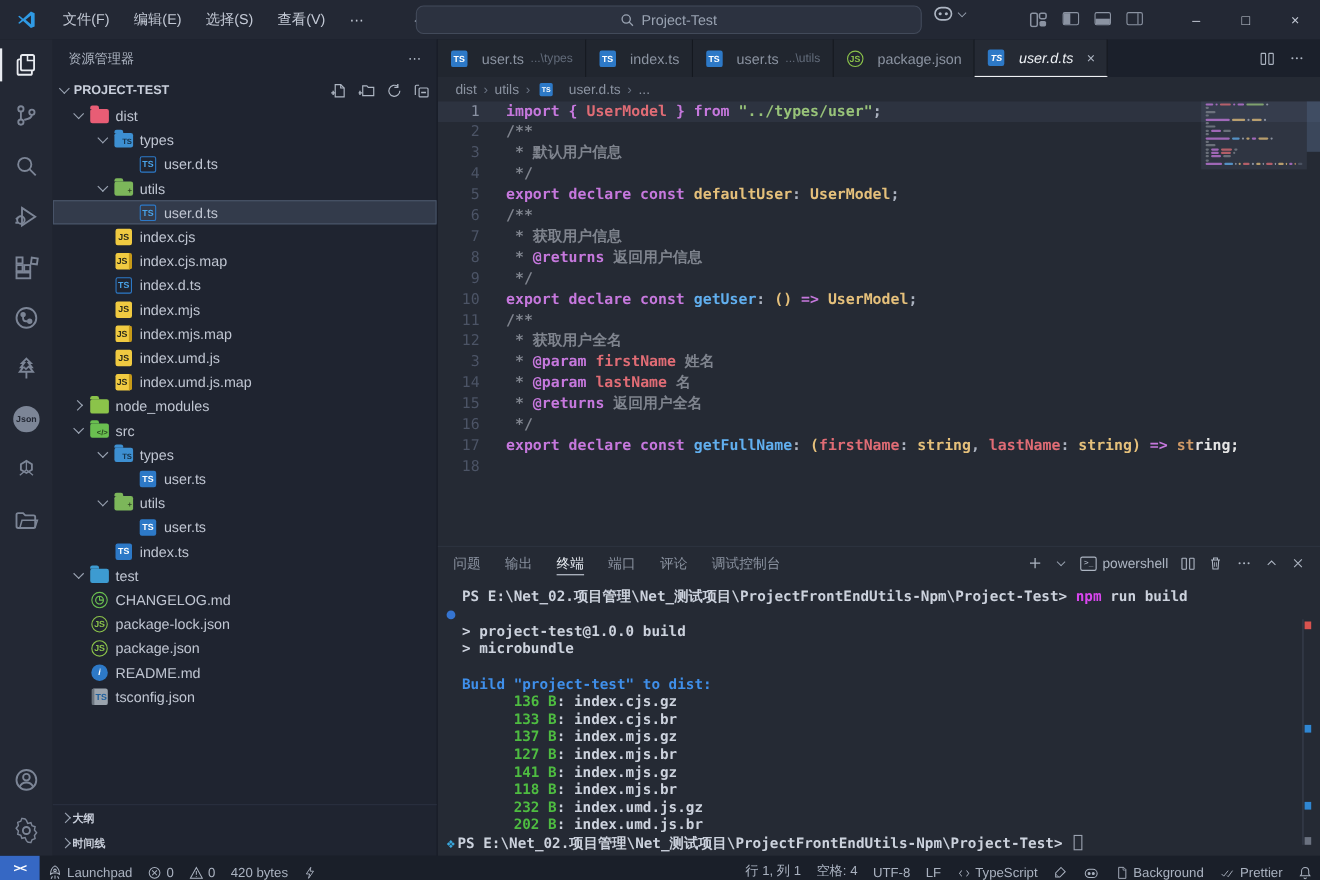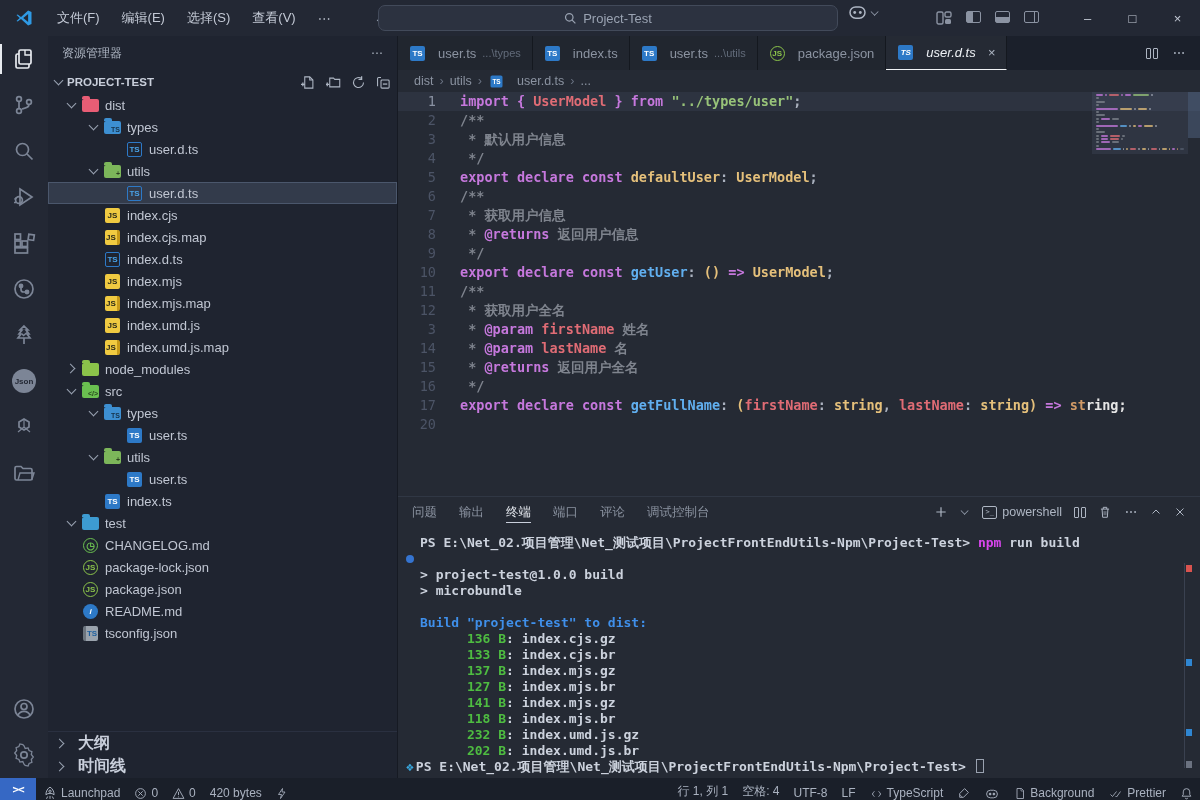--- a/index.html
+++ b/index.html
@@ -50,21 +50,21 @@
   .chev { width:10px; height:10px; position:relative; display:inline-block; }
   .chev::before { content:""; position:absolute; width:6px; height:6px; border-right:1.4px solid #9aa3b2; border-bottom:1.4px solid #9aa3b2; left:1px; top:0; transform:rotate(45deg); }
   .chev.right::before { transform:rotate(-45deg); left:0; top:1px; }
   .chev-slot { width:20px; display:flex; justify-content:center; flex:none; }
   .fi { width:17px; height:15px; margin-right:6px; flex:none; display:flex; align-items:center; justify-content:center; font-weight:bold; }
   .fi-box { width:15px; height:15px; border-radius:2px; display:flex; align-items:center; justify-content:center; font-size:8px; font-weight:bold; }
   .folder { width:17px; height:13px; border-radius:2px; position:relative; }
   .folder::before { content:""; position:absolute; top:-3px; left:0; width:8px; height:3px; border-radius:2px 2px 0 0; background:inherit; }
   .folder .badge { position:absolute; right:0; bottom:0; font-size:7px; font-weight:bold; color:rgba(0,0,0,.65); line-height:1; padding:1px; }
   .sb-bottom { border-top:1px solid #2a3040; }
-  .sb-bottom .row { height:23px; display:flex; align-items:center; padding:0 8px; font-weight:bold; font-size:16px; color:#c9cfdb; gap:12px; }
+  .sb-bottom .row { height:23px; display:flex; align-items:center; padding:0 8px; font-weight:bold; font-size:10px; color:#c9cfdb; gap:0; }
 
   
   .editorgroup { flex:1; display:flex; flex-direction:column; background:#252a34; min-width:0; }
   .tabbar { height:34px; background:#1b202b; display:flex; align-items:stretch; }
   .tab { display:flex; align-items:center; gap:6px; padding:0 11px; background:#21262f; border-right:1px solid #14181f;
     color:#8b93a1; font-size:13px; white-space:nowrap; }
   .tab .suffix { color:#626b7a; font-size:11px; }
   .tab.active { background:#252a34; color:#eef1f5; font-style:italic; border-bottom:1px solid #f0f2f5; }
   .tab .close { margin-left:6px; color:#aeb6c3; font-size:13px; }
   .tab-actions { margin-left:auto; display:flex; align-items:center; gap:14px; padding:0 14px; color:#aeb6c3; }
@@ -593,21 +593,21 @@
           <div class="code-line"><span class="gutter">8</span><span class="tk-c"> * </span><span class="tk-g">@returns</span><span class="tk-c"> 返回用户信息</span></div>
           <div class="code-line"><span class="gutter">9</span><span class="tk-c"> */</span></div>
           <div class="code-line"><span class="gutter">10</span><span class="tk-k">export declare const </span><span class="tk-f">getUser</span><span class="tk-p">: </span><span class="tk-t">()</span><span class="tk-k"> =&gt; </span><span class="tk-t">UserModel</span><span class="tk-p">;</span></div>
           <div class="code-line"><span class="gutter">11</span><span class="tk-c">/**</span></div>
           <div class="code-line"><span class="gutter">12</span><span class="tk-c"> * 获取用户全名</span></div>
           <div class="code-line"><span class="gutter">3</span><span class="tk-c"> * </span><span class="tk-g">@param </span><span class="tk-v">firstName</span><span class="tk-c"> 姓名</span></div>
           <div class="code-line"><span class="gutter">14</span><span class="tk-c"> * </span><span class="tk-g">@param </span><span class="tk-v">lastName</span><span class="tk-c"> 名</span></div>
           <div class="code-line"><span class="gutter">15</span><span class="tk-c"> * </span><span class="tk-g">@returns</span><span class="tk-c"> 返回用户全名</span></div>
           <div class="code-line"><span class="gutter">16</span><span class="tk-c"> */</span></div>
           <div class="code-line"><span class="gutter">17</span><span class="tk-k">export declare const </span><span class="tk-f">getFullName</span><span class="tk-p">: </span><span class="tk-t">(</span><span class="tk-v">firstName</span><span class="tk-p">: </span><span class="tk-t">string</span><span class="tk-p">, </span><span class="tk-v">lastName</span><span class="tk-p">: </span><span class="tk-t">string</span><span class="tk-t">)</span><span class="tk-k"> =&gt; </span><span class="tk-o">st</span><span class="tk-d">ring;</span></div>
-          <div class="code-line"><span class="gutter">20</span></div>
+          <div class="code-line"><span class="gutter">18</span></div>
         </div>
       <div class="mm-slider"></div>
       <div class="minimap" id="minimap">
           <div class="mm-line">
             <i style="width: 7.35px; background: rgb(198, 120, 221);"></i>
             <i style="width: 2.1px; background: rgb(198, 120, 221);"></i>
             <i style="width: 9.45px; background: rgb(224, 108, 117);"></i>
             <i style="width: 2.1px; background: rgb(198, 120, 221);"></i>
             <i style="width: 6.3px; background: rgb(198, 120, 221);"></i>
             <i style="width: 15.75px; background: rgb(152, 195, 121);"></i>

